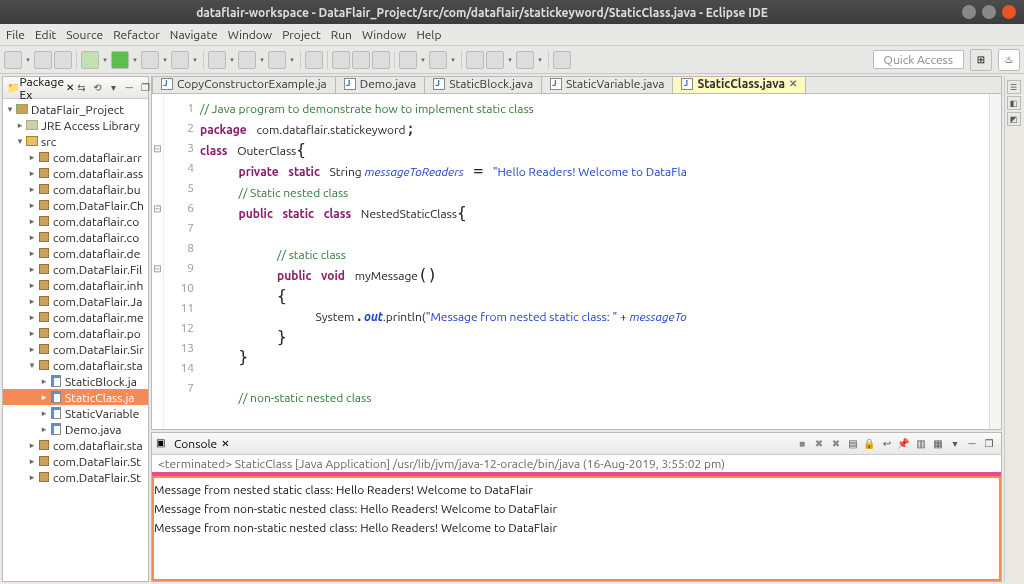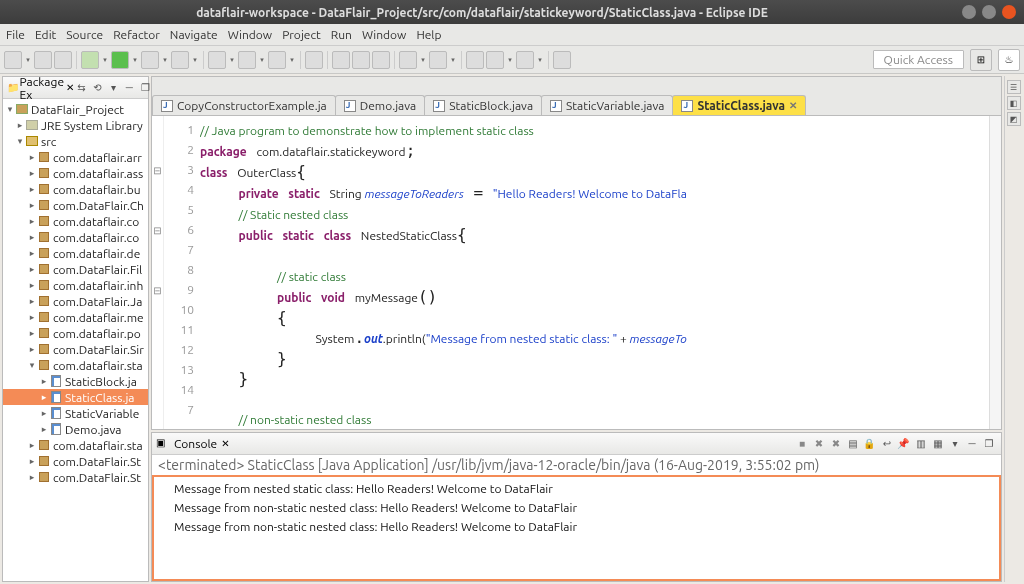--- a/index.html
+++ b/index.html
@@ -29,41 +29,41 @@
 .ico-proj::before{content:""; width:10px;height:8px;background:#c9a15a;border:1px solid #8a6;display:inline-block;}
 .ico-lib::before{content:""; width:10px;height:8px;background:#d0cfa8;border:1px solid #aa9;display:inline-block;}
 .ico-src::before{content:""; width:10px;height:8px;background:#e0c070;border:1px solid #a80;display:inline-block;}
 .ico-pkg::before{content:""; width:8px;height:8px;background:#c9a15a;display:inline-block;border:1px solid #a07030;}
 .ico-java::before{content:""; width:8px;height:10px;background:#fff;border:1px solid #888;display:inline-block; box-shadow: inset 2px 2px 0 #5a8ed0;}
 .tree-row.sel { background:#f48b56; color:#fff;}
 .tree-row.sel .arr{color:#fff;}
 .right-gutter { width:18px; background:#ece9e4; border-left:1px solid #ccc; display:flex; flex-direction:column; gap:2px; padding-top:4px; align-items:center;}
 .right-gutter .rg{width:14px;height:14px; border:1px solid #bbb; background:#e8e8e6; font-size:8px;display:flex;align-items:center;justify-content:center;color:#555;}
 .editor-area { flex:1; display:flex; flex-direction:column; min-width:0; }
-.editor-tabs { height:39px; background:#e8e8e6; border:1px solid #bbb; border-bottom:none; display:flex; align-items:flex-end; overflow:hidden;}
+.editor-tabs { height:17px; background:#e8e8e6; border:1px solid #bbb; border-bottom:none; display:flex; align-items:flex-end; overflow:hidden;}
 .etab { padding:3px 8px; background:#e8e8e6; border:1px solid #bbb; border-bottom:none; border-top-left-radius:3px;border-top-right-radius:3px; margin-right:-1px; display:flex; align-items:center; gap:4px; font-size:11px; color:#333;}
 .etab .ji{ width:12px;height:12px;background:#fff;border:1px solid #888; position:relative;}
 .etab .ji::after{content:"J"; color:#3b6db5; font-size:9px; position:absolute; left:1px; top:-1px; font-weight:bold;}
-.etab.active{ background:#fde047; font-weight:bold;}
+.etab.active{ background:#fef9c3; font-weight:bold;}
 .etab .cx{color:#777;font-size:10px;}
 .editor-body { flex:1; background:#fff; border:1px solid #bbb; display:flex; min-height:0; overflow:hidden;}
 .lnums { width:36px; background:#fff; color:#9a9a9a; text-align:right; padding:4px 6px 4px 0; font-family:"DejaVu Sans Mono",monospace; font-size:16px; line-height:20px;}
 .code { flex:1; padding:4px 0; font-family:"DejaVu Sans Mono",monospace; font-size:16px; line-height:20px; white-space:pre; overflow:hidden; color:#222;}
 .kw{color:#8a1f6a;font-weight:bold;} .cm{color:#2f7a35;} .str{color:#1a3fc9;} .sit{color:#1a3fc9;font-style:italic;font-weight:bold;} .fld{color:#1a3fc9;font-style:italic;}
 .fold-col{width:12px; background:#fff; border-right:1px solid #eee; padding-top:4px;}
 .fold-col div{height:20px; display:flex;align-items:center;justify-content:center; font-size:10px;color:#888;}
 .ov-ruler{width:12px;background:#f5f5f5;border-left:1px solid #ddd;}
 .console-panel { height:150px; background:#fff; border:1px solid #bbb; display:flex; flex-direction:column; margin-top:2px;}
 .console-header{ height:22px; background:linear-gradient(#fafafa,#e8e8e6); border-bottom:1px solid #ccc; display:flex; align-items:center; padding:0 4px;}
 .console-header .ct{ display:flex;align-items:center;gap:4px;}
 .console-header .ci{ width:14px;height:14px; font-size:10px;}
 .console-header .ctools{ margin-left:auto; display:flex; gap:1px;}
 .console-header .cb{ width:16px;height:16px; border:1px solid transparent; display:flex;align-items:center;justify-content:center;font-size:10px;color:#555;}
-.console-desc{ font-size:14px; color:#666; padding:2px 6px; border-bottom:1px solid #ec4899;}
-.console-out{ flex:1; border:2px solid #f48b56; border-top-width:2px; margin:-1px 0 0 0; padding:2px 20px; font-family:"DejaVu Sans Mono",monospace; font-size:15px; line-height:18px; color:#111; white-space:pre; overflow:hidden;}
+.console-desc{ font-size:12px; color:#666; padding:2px 6px; border-bottom:5px solid #ec4899;}
+.console-out{ flex:1; border:2px solid #f48b56; border-top-width:2px; margin:-1px 0 0 0; padding:2px 0; font-family:"DejaVu Sans Mono",monospace; font-size:15px; line-height:18px; color:#111; white-space:pre; overflow:hidden;}
 </style>
 </head>
 <body>
 
 <div class="titlebar">
   <span class="title">dataflair-workspace - DataFlair_Project/src/com/dataflair/statickeyword/StaticClass.java - Eclipse IDE</span>
   <span class="win-btn wc-min"></span>
   <span class="win-btn wc-max"></span>
   <span class="win-btn wc-close"></span>
 </div>
@@ -143,21 +143,21 @@
     </div>
     <div class="tree">
       <div class="tree-row">
           <span class="arr">▾</span>
           <span class="ico ico-proj"></span>
           <span>DataFlair_Project</span>
         </div>
       <div class="tree-row" style="padding-left:12px;">
           <span class="arr">▸</span>
           <span class="ico ico-lib"></span>
-          <span>JRE System Library</span>
+          <span>JRE Access Library</span>
         </div>
       <div class="tree-row" style="padding-left:12px;">
           <span class="arr">▾</span>
           <span class="ico ico-src"></span>
           <span>src</span>
         </div>
       <div class="tree-row" style="padding-left:24px;">
           <span class="arr">▸</span>
           <span class="ico ico-pkg"></span>
           <span>com.dataflair.arr</span>

